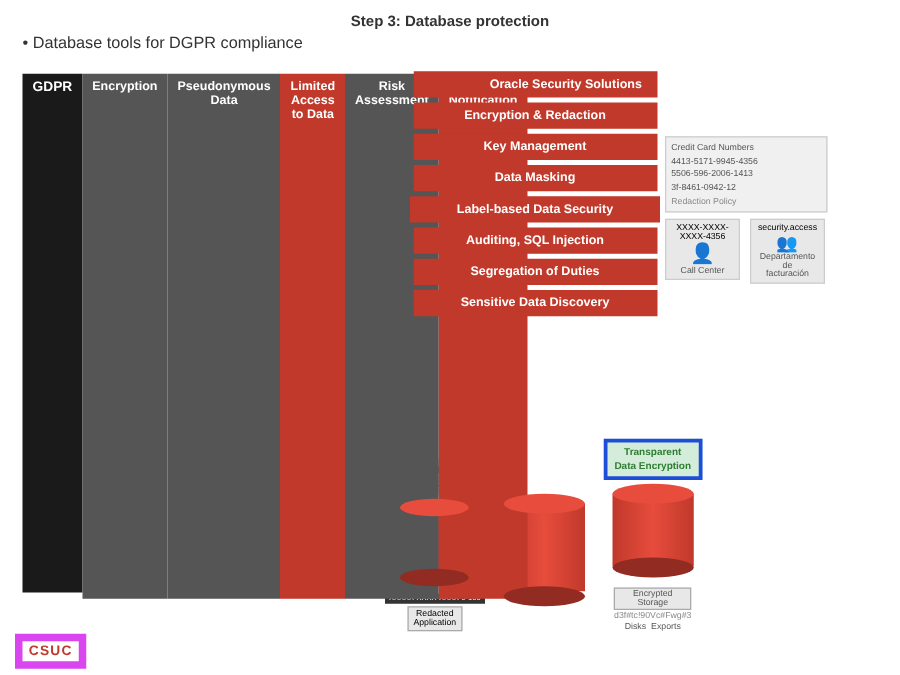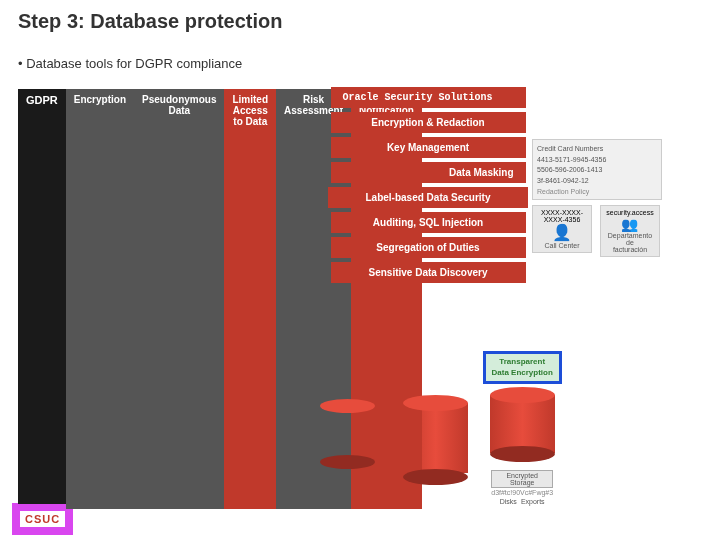--- a/index.html
+++ b/index.html
@@ -13,24 +13,25 @@
     }
 
     .page-container {
       width: 720px;
       height: 540px;
       position: relative;
       padding: 10px 18px;
     }
 
     .page-title {
-      font-size: 20px;
+      font-size: 12px;
       font-weight: bold;
       color: #333;
-      margin-bottom: 23px;
+      margin-bottom: 2px;
+      text-align: center;
     }
 
     .subtitle {
       font-size: 13px;
       color: #333;
       margin-bottom: 8px;
     }
 
     .main-content {
       display: flex;
@@ -112,21 +113,21 @@
 
     
     .bottom-logo {
       position: absolute;
       bottom: 5px;
       left: 12px;
       font-size: 11px;
       font-weight: bold;
       color: #c0392b;
       letter-spacing: 1px;
-      border: 8px solid #d946ef;
+      border: 6px solid #d946ef;
       padding: 2px 5px;
     }
 
     .connector-lines {
       position: absolute;
       top: 35px;
       left: 0;
       width: 520px;
       height: 320px;
       z-index: 1;
@@ -178,24 +179,24 @@
       <line x1="160" y1="114" x2="250" y2="120" stroke="#2980b9" stroke-width="1.2" opacity="0.7"></line>
 
       <line x1="160" y1="142" x2="250" y2="150" stroke="#8e44ad" stroke-width="1.2" opacity="0.7"></line>
 
       <line x1="160" y1="142" x2="250" y2="180" stroke="#8e44ad" stroke-width="1.5" opacity="0.9"></line>
 
       <line x1="160" y1="142" x2="250" y2="210" stroke="#8e44ad" stroke-width="1.2" opacity="0.7"></line>
     </svg>
 
     <div style="position:absolute; left:310px; top:8px; z-index:2; display:flex; flex-direction:column; align-items:center; gap:4px;">
-      <div style="background:#c0392b;color:#fff;font-size:10px;font-weight:bold;padding:5px 12px;text-align:left;width:195px;font-family:Liberation Mono, monospace;">Oracle Security Solutions</div>
+      <div style="background:#c0392b;color:#fff;font-size:10px;font-weight:bold;padding:5px 12px;text-align:right;width:195px;">Oracle Security Solutions</div>
       <div style="background:#c0392b;color:#fff;font-size:10px;font-weight:bold;padding:5px 12px;text-align:center;width:195px;">Encryption &amp; Redaction</div>
       <div style="background:#c0392b;color:#fff;font-size:10px;font-weight:bold;padding:5px 12px;text-align:center;width:195px;">Key Management</div>
-      <div style="background:#c0392b;color:#fff;font-size:10px;font-weight:bold;padding:5px 12px;text-align:right;width:195px;">Data Masking</div>
+      <div style="background:#c0392b;color:#fff;font-size:10px;font-weight:bold;padding:5px 12px;text-align:center;width:195px;">Data Masking</div>
       <div style="background:#c0392b;color:#fff;font-size:10px;font-weight:bold;padding:5px 12px;text-align:center;width:200px;">Label-based Data Security</div>
       <div style="background:#c0392b;color:#fff;font-size:10px;font-weight:bold;padding:5px 12px;text-align:center;width:195px;">Auditing, SQL Injection</div>
       <div style="background:#c0392b;color:#fff;font-size:10px;font-weight:bold;padding:5px 12px;text-align:center;width:195px;">Segregation of Duties</div>
       <div style="background:#c0392b;color:#fff;font-size:10px;font-weight:bold;padding:5px 12px;text-align:center;width:195px;">Sensitive Data Discovery</div>
     </div>
 
     <div class="right-illustrations">
 
       <div class="illus-box">
         <div class="illus-lines" style="font-size:7px;line-height:1.5;">

